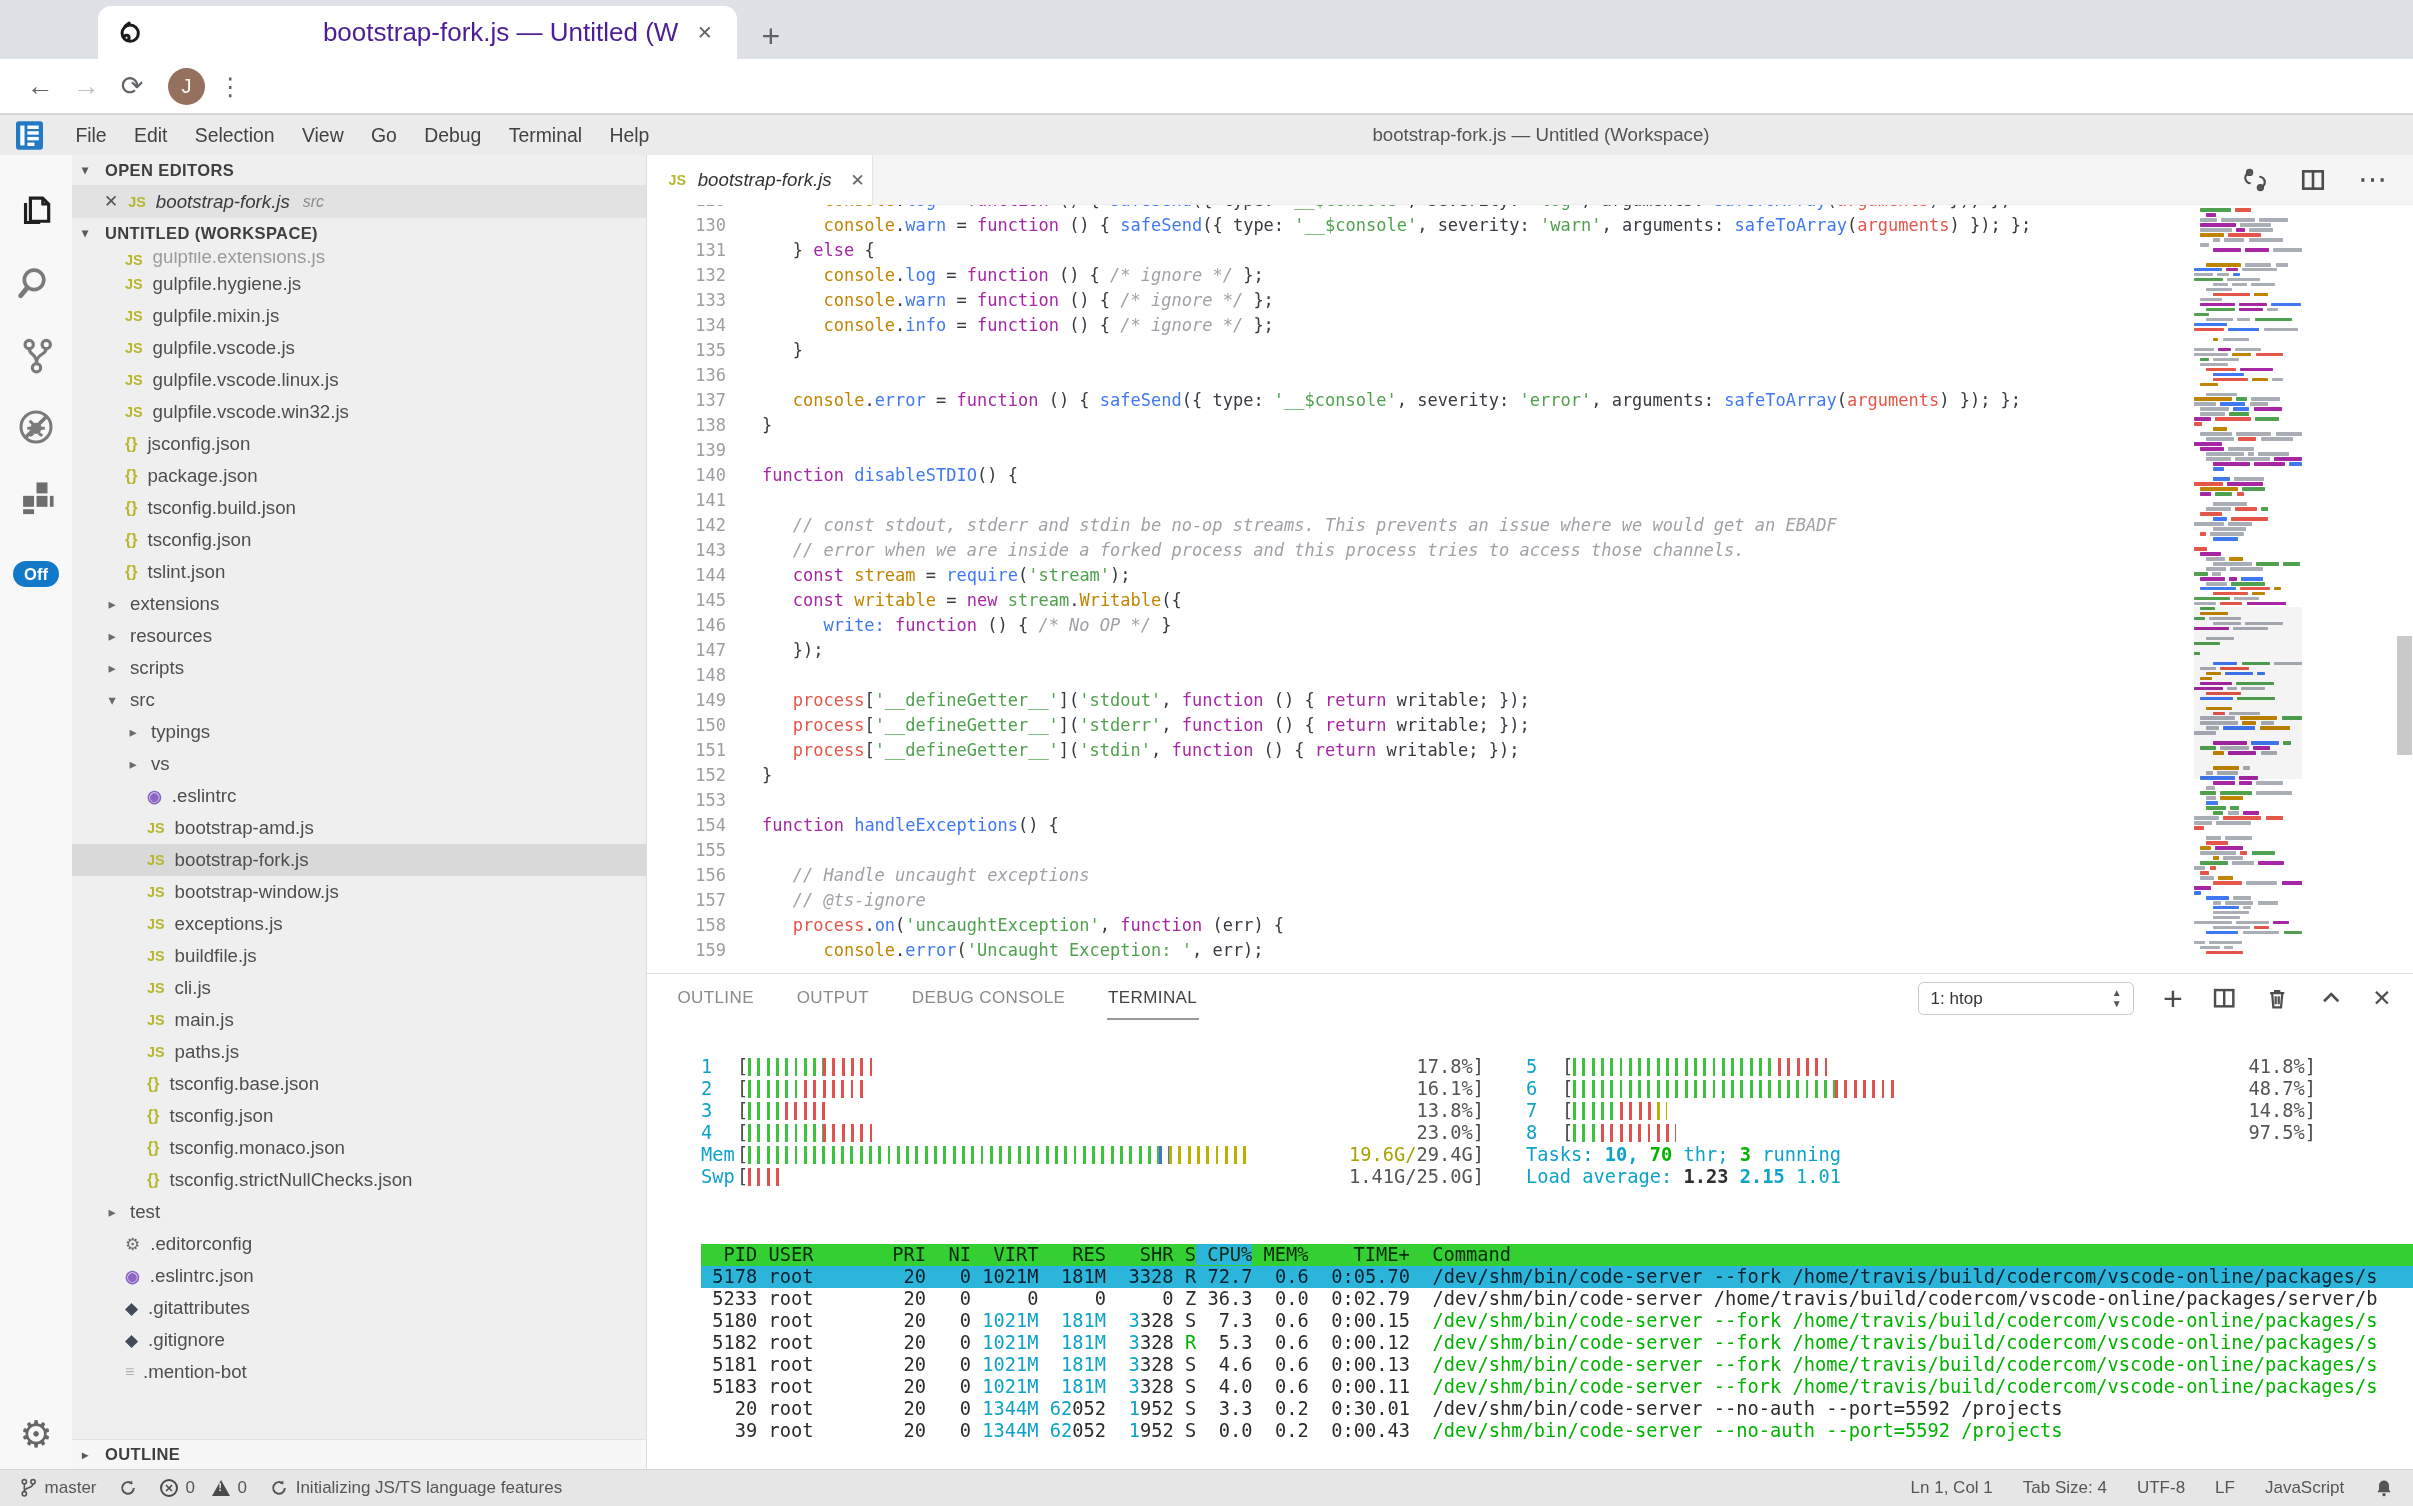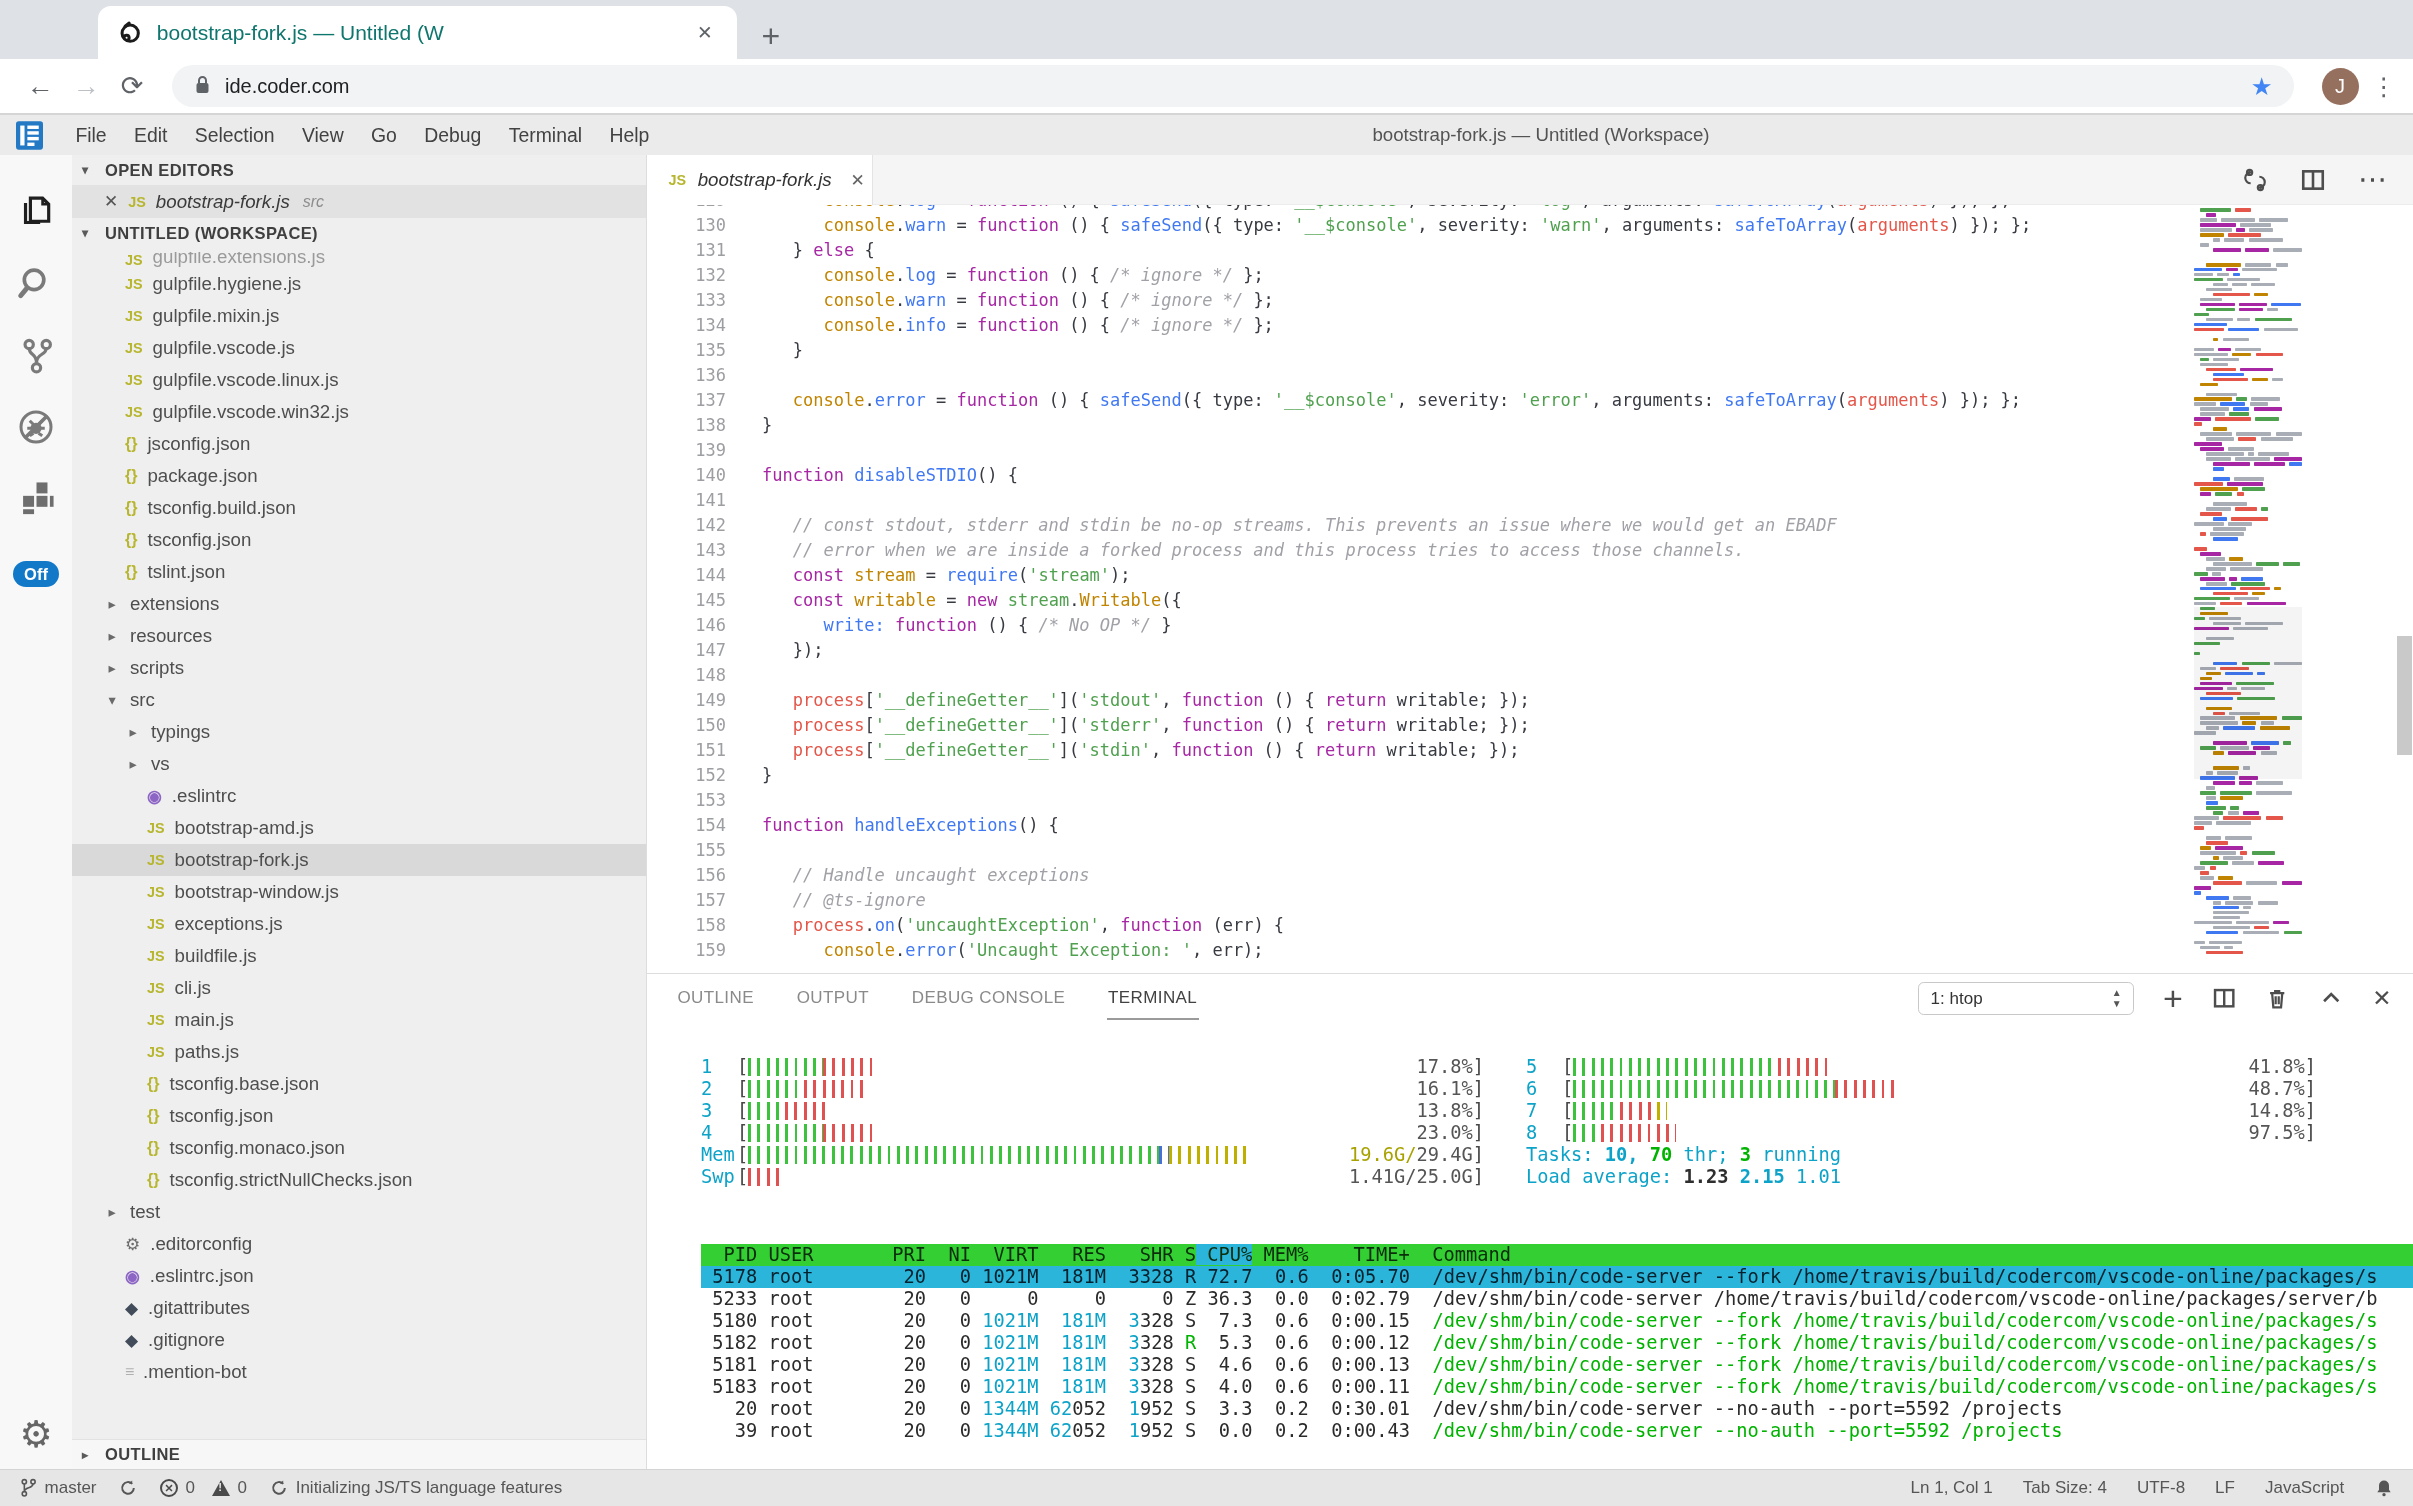--- a/index.html
+++ b/index.html
@@ -5,21 +5,21 @@
   * { margin:0; padding:0; box-sizing:border-box; }
   html,body { width:2413px; height:1506px; overflow:hidden; background:#fff;
     font-family:"Liberation Sans", sans-serif; }
   #root { width:2413px; height:1506px; display:flex; flex-direction:column; position:relative; }
 
   
   .tabstrip { height:59px; background:#dee1e6; display:flex; align-items:flex-end; }
   .btab { width:639px; height:53px; margin-left:98px; background:#fff; border-radius:13px 13px 0 0;
     display:flex; align-items:center; padding:0 20px; gap:14.4px; }
   .favicon svg { display:block; }
-  .btab-title { font-size:21px; color:#0f766e; white-space:nowrap; overflow:hidden; flex:1; }
+  .btab-title { font-size:26px; color:#4c1d95; white-space:nowrap; overflow:hidden; flex:1;text-align:right; }
   .btab-close { font-size:18.7px; color:#5f6368; padding:0 4.3px; }
   .newtab { font-size:32px; color:#5f6368; margin:0 0 7.2px 24.4px; line-height:32px; font-weight:300; }
   .toolbar { height:54px; background:#fff; display:flex; align-items:center; padding:0 17px; }
   .navbtn { font-size:27px; color:#5f6368; width:46px; text-align:center; }
   .navbtn.disabled { color:#bdc1c6; }
   .urlbar { flex:1; height:42px; background:#f1f3f4; border-radius:21px; margin:0 14.4px 0 17px;
     display:flex; align-items:center; padding:0 21.6px; gap:14.4px; }
   .url-text { font-size:20px; color:#202124; }
   .star { font-size:24.4px; color:var(--star); margin-left:auto; }
   .avatar { width:37px; height:37px; border-radius:50%; background:var(--avatar); color:#fff;
@@ -149,30 +149,20 @@
       <span class="btab-title">bootstrap-fork.js — Untitled (W</span>
       <span class="btab-close">✕</span>
     </div>
     <span class="newtab">+</span>
   </div>
 
   <div class="toolbar">
     <span class="navbtn">←</span>
     <span class="navbtn disabled">→</span>
     <span class="navbtn">⟳</span>
-    <div class="urlbar">
-      <span>
-        <svg width="17" height="20" viewBox="0 0 16 20">
-            <rect x="2" y="8" width="12" height="10" rx="2" fill="#5f6368"></rect>
-            <path d="M4.5 8 V5.5 a3.5 3.5 0 0 1 7 0 V8" fill="none" stroke="#5f6368" stroke-width="2"></path>
-          </svg>
-      </span>
-      <span class="url-text">ide.coder.com</span>
-      <span class="star">★</span>
-    </div>
     <div class="avatar">J</div>
     <span class="kebab">⋮</span>
   </div>
   <div class="chromediv"></div>
 
   <div class="menubar">
     <span class="vsicon">
       <svg width="27" height="29" viewBox="0 0 19 20">
           <rect x="0" y="0" width="19" height="20" rx="2" fill="#2479c4"></rect>
           <rect x="3" y="3" width="3" height="14" fill="#fff"></rect>

